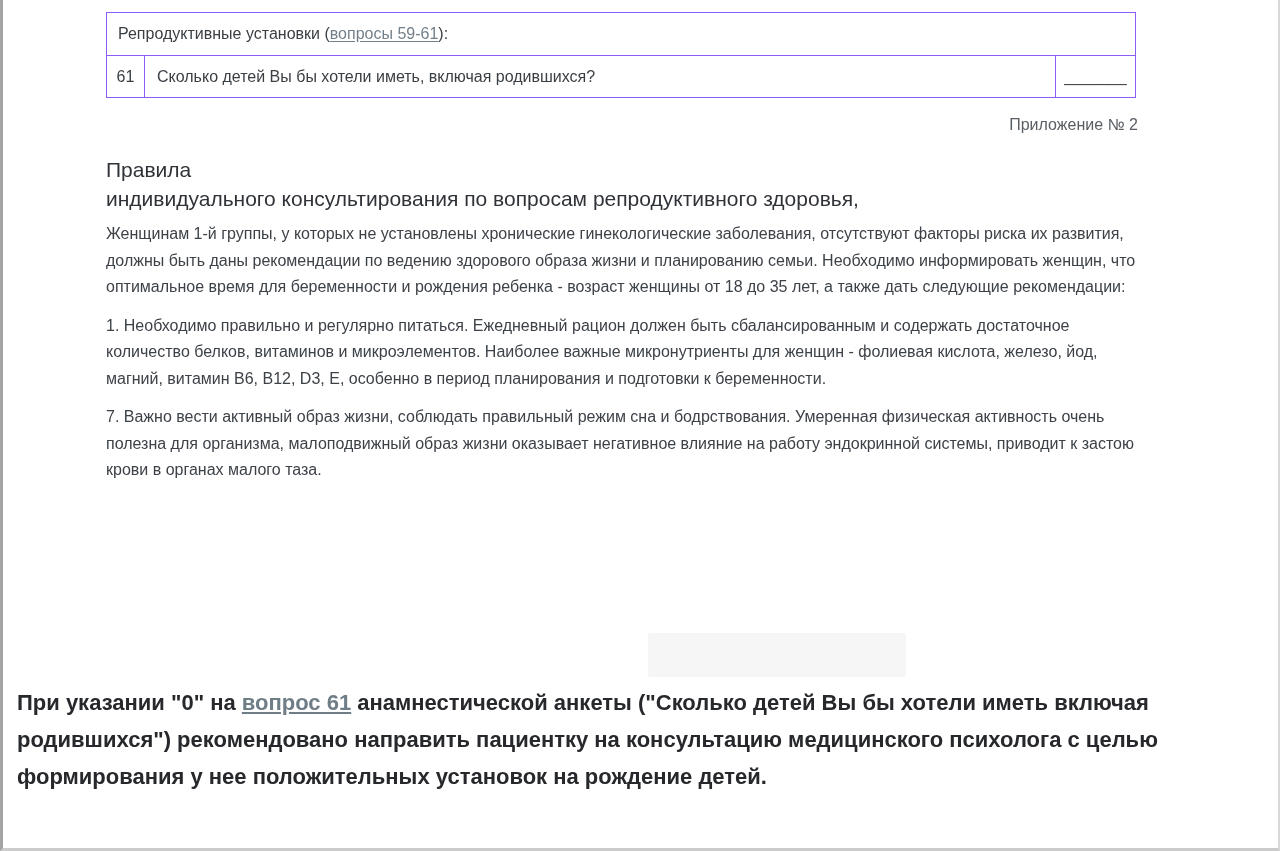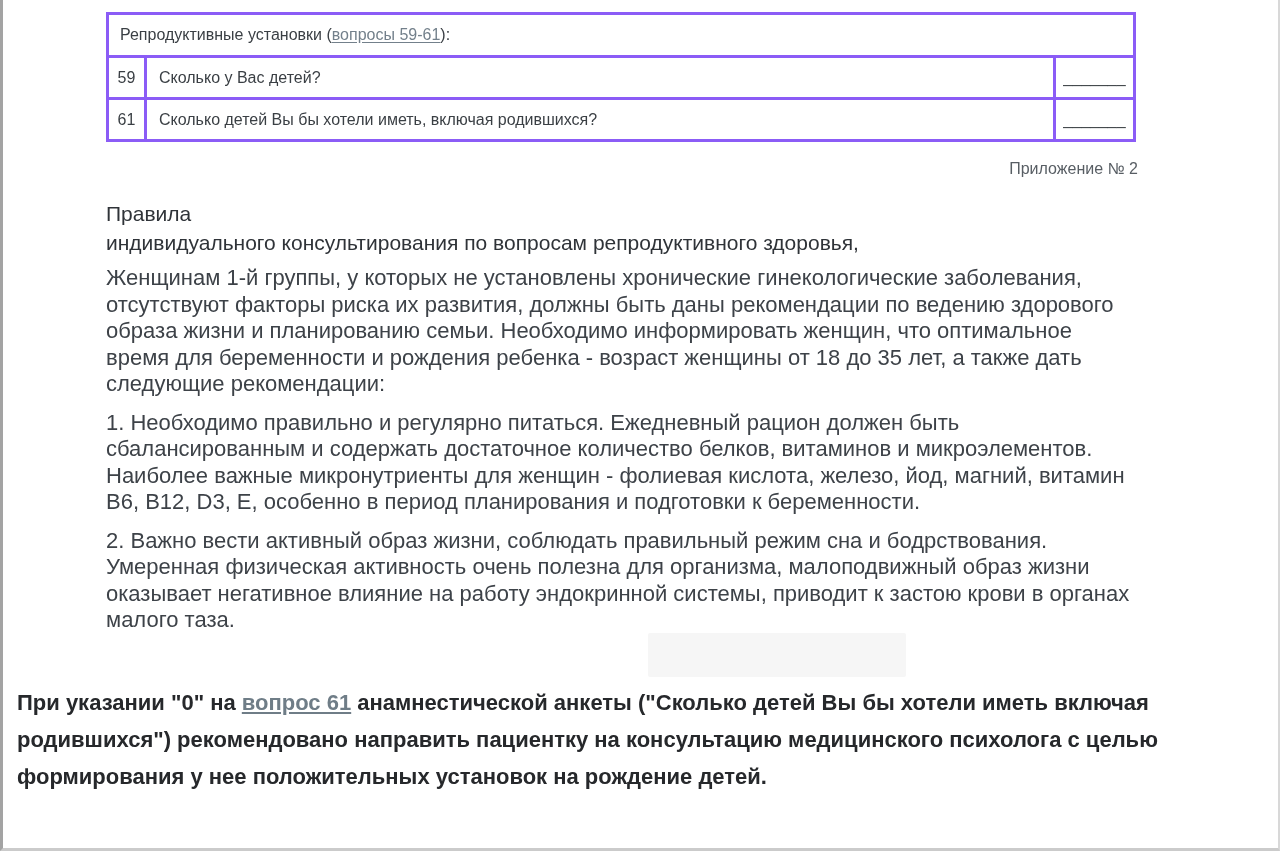--- a/index.html
+++ b/index.html
@@ -18,21 +18,21 @@
   
   .doc { position: absolute; left: 103px; top: 12px; width: 1032px; }
 
   
   .q-table {
     width: 1030px;
     border-collapse: collapse;
     font-size: 16px;
     color: #3a3f44;
   }
-  .q-table td { border: 3px solid #8b5cf6; vertical-align: middle; }
+  .q-table td { border: 1px solid #8b5cf6; vertical-align: middle; }
   .q-table .t-head td { height: 43px; padding: 0 11px; }
   .q-table .c-num { width: 38px; text-align: center; height: 42px; }
   .q-table .c-q  { padding: 0 12px; }
   .q-table .c-a  { width: 80px; text-align: center; white-space: nowrap; }
 
   .lnk {
     color: #73808b;
     text-decoration: underline;
     text-underline-offset: 2px;
     cursor: pointer;
@@ -40,21 +40,21 @@
 
   
   .appendix { margin-top: 17px; font-size: 16px; line-height: 20px; color: #585e64; text-align: right; }
   .rules-heading {
     margin-top: 20px;
     font-size: 21px;
     font-weight: normal;
     line-height: 29px;
     color: #2f3338;
   }
-  .para { margin-top: 8px; font-size: 22px; line-height: 26.5px; color: #3d4248; width: 1035px; }
+  .para { margin-top: 8px; font-size: 16px; line-height: 26.5px; color: #3d4248; width: 1035px; }
   .para.item { margin-top: 12px; }
 
   
   .artifact {
     position: absolute;
     left: 645px; top: 633px;
     width: 258px; height: 44px;
     background: #f6f6f6;
     border-radius: 2px;
   }
@@ -77,42 +77,37 @@
 <div class="doc">
 
   <table class="q-table">
     <tbody>
         <tr class="t-head">
       <td colspan="3">
         <span>Репродуктивные установки (</span><a class="lnk">вопросы 59-61</a><span>):</span>
       </td>
     </tr>
     <tr>
-      <td class="c-num">59</td>
-      <td class="c-q">Сколько у Вас детей?</td>
-      <td class="c-a">_______</td>
-    </tr>
-    <tr>
       <td class="c-num">61</td>
       <td class="c-q">Сколько детей Вы бы хотели иметь, включая родившихся?</td>
       <td class="c-a">_______</td>
     </tr>
   </tbody>
     </table>
 
   <div class="appendix">Приложение № 2</div>
 
   <div class="rules-heading">
     <div>Правила</div>
     <div>индивидуального консультирования по вопросам репродуктивного здоровья,</div>
   </div>
 
   <div class="para">Женщинам 1-й группы, у которых не установлены хронические гинекологические заболевания, отсутствуют факторы риска их развития, должны быть даны рекомендации по ведению здорового образа жизни и планированию семьи. Необходимо информировать женщин, что оптимальное время для беременности и рождения ребенка - возраст женщины от 18 до 35 лет, а также дать следующие рекомендации:</div>
   <div class="para item">1. Необходимо правильно и регулярно питаться. Ежедневный рацион должен быть сбалансированным и содержать достаточное количество белков, витаминов и микроэлементов. Наиболее важные микронутриенты для женщин - фолиевая кислота, железо, йод, магний, витамин B6, B12, D3, E, особенно в период планирования и подготовки к беременности.</div>
-  <div class="para item">2. Важно вести активный образ жизни, соблюдать правильный режим сна и бодрствования. Умеренная физическая активность очень полезна для организма, малоподвижный образ жизни оказывает негативное влияние на работу эндокринной системы, приводит к застою крови в органах малого таза.</div>
+  <div class="para item">7. Важно вести активный образ жизни, соблюдать правильный режим сна и бодрствования. Умеренная физическая активность очень полезна для организма, малоподвижный образ жизни оказывает негативное влияние на работу эндокринной системы, приводит к застою крови в органах малого таза.</div>
 
 </div>
 
 <div class="artifact"></div>
 
 <div class="bottom-note">
   <span>При указании "0" на </span><a class="lnk">вопрос 61</a><span> анамнестической анкеты ("Сколько детей Вы бы хотели иметь включая родившихся") рекомендовано направить пациентку на консультацию медицинского психолога с целью формирования у нее положительных установок на рождение детей.</span>
 </div>
 
 </body></html>

